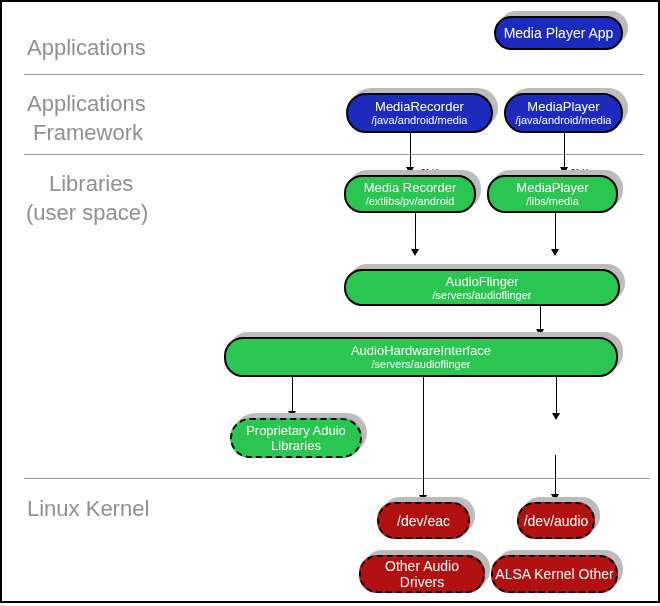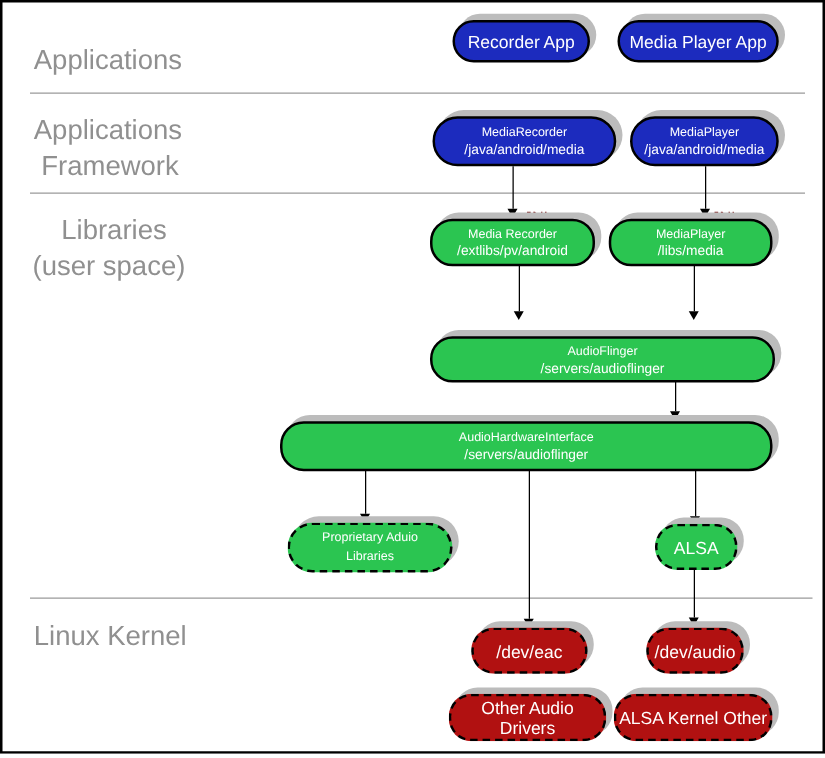--- a/index.html
+++ b/index.html
@@ -38,21 +38,21 @@
     display:flex;
     flex-direction:column;
     align-items:center;
     justify-content:center;
     color:var(--box_text);
     text-align:center;
     box-shadow:5px -5px 0 0 var(--shadow);
     box-sizing:border-box;
     border-radius:18px;
   }
-  .node .title{font-size:10px;line-height:15px;}
+  .node .title{font-size:13px;line-height:15px;}
   .node .title-lg{font-size:14px;line-height:16px;}
   .node .path{font-size:11px;line-height:13px;}
   .blue{background:var(--app_blue);border:2px solid #000;}
   .green{background:var(--lib_green);border:2px solid #000;}
   .green-dashed{background:var(--lib_green);border:2px dashed #000;}
   .red-dashed{background:var(--kernel_red);border:2px dashed #000;}
   .arrow{
     position:absolute;
     width:1px;
     background:var(--line_black);
@@ -97,23 +97,20 @@
   <div class="edge-label" style="left:567px;top:136px;">JNI</div>
 
   <div class="arrow" style="left:413px;top:210px;height:37px;"></div>
   <div class="arrow" style="left:553px;top:210px;height:37px;"></div>
   <div class="arrow" style="left:538px;top:291px;height:36px;"></div>
   <div class="arrow" style="left:290px;top:373px;height:36px;"></div>
   <div class="arrow" style="left:554px;top:373px;height:38px;"></div>
   <div class="arrow" style="left:421px;top:373px;height:120px;"></div>
   <div class="arrow" style="left:553px;top:453px;height:39px;"></div>
 
-  <div class="node blue" style="left:360px;top:14px;width:110px;height:34px;border-radius:17px;">
-    <div class="title-lg">Recorder App</div>
-  </div>
   <div class="node blue" style="left:492px;top:14px;width:129px;height:34px;border-radius:17px;">
     <div class="title-lg">Media Player App</div>
   </div>
 
   <div class="node blue" style="left:344px;top:91px;width:147px;height:40px;border-radius:20px;">
     <div class="title">MediaRecorder</div>
     <div class="path">/java/android/media</div>
   </div>
   <div class="node blue" style="left:502px;top:91px;width:119px;height:40px;border-radius:20px;">
     <div class="title">MediaPlayer</div>
@@ -136,23 +133,20 @@
 
   <div class="node green" style="left:222px;top:335px;width:394px;height:40px;border-radius:19px;">
     <div class="title">AudioHardwareInterface</div>
     <div class="path">/servers/audioflinger</div>
   </div>
 
   <div class="node green-dashed" style="left:228px;top:416px;width:132px;height:40px;border-radius:20px;">
     <div class="title">Proprietary Aduio</div>
     <div class="title">Libraries</div>
   </div>
-  <div class="node green-dashed" style="left:522px;top:417px;width:66px;height:37px;">
-    <div class="title-lg">ALSA</div>
-  </div>
 
   <div class="node red-dashed" style="left:375px;top:500px;width:93px;height:37px;">
     <div class="title-lg">/dev/eac</div>
   </div>
   <div class="node red-dashed" style="left:515px;top:500px;width:78px;height:37px;">
     <div class="title-lg">/dev/audio</div>
   </div>
   <div class="node red-dashed" style="left:357px;top:553px;width:126px;height:38px;">
     <div class="title-lg">Other Audio Drivers</div>
   </div>

